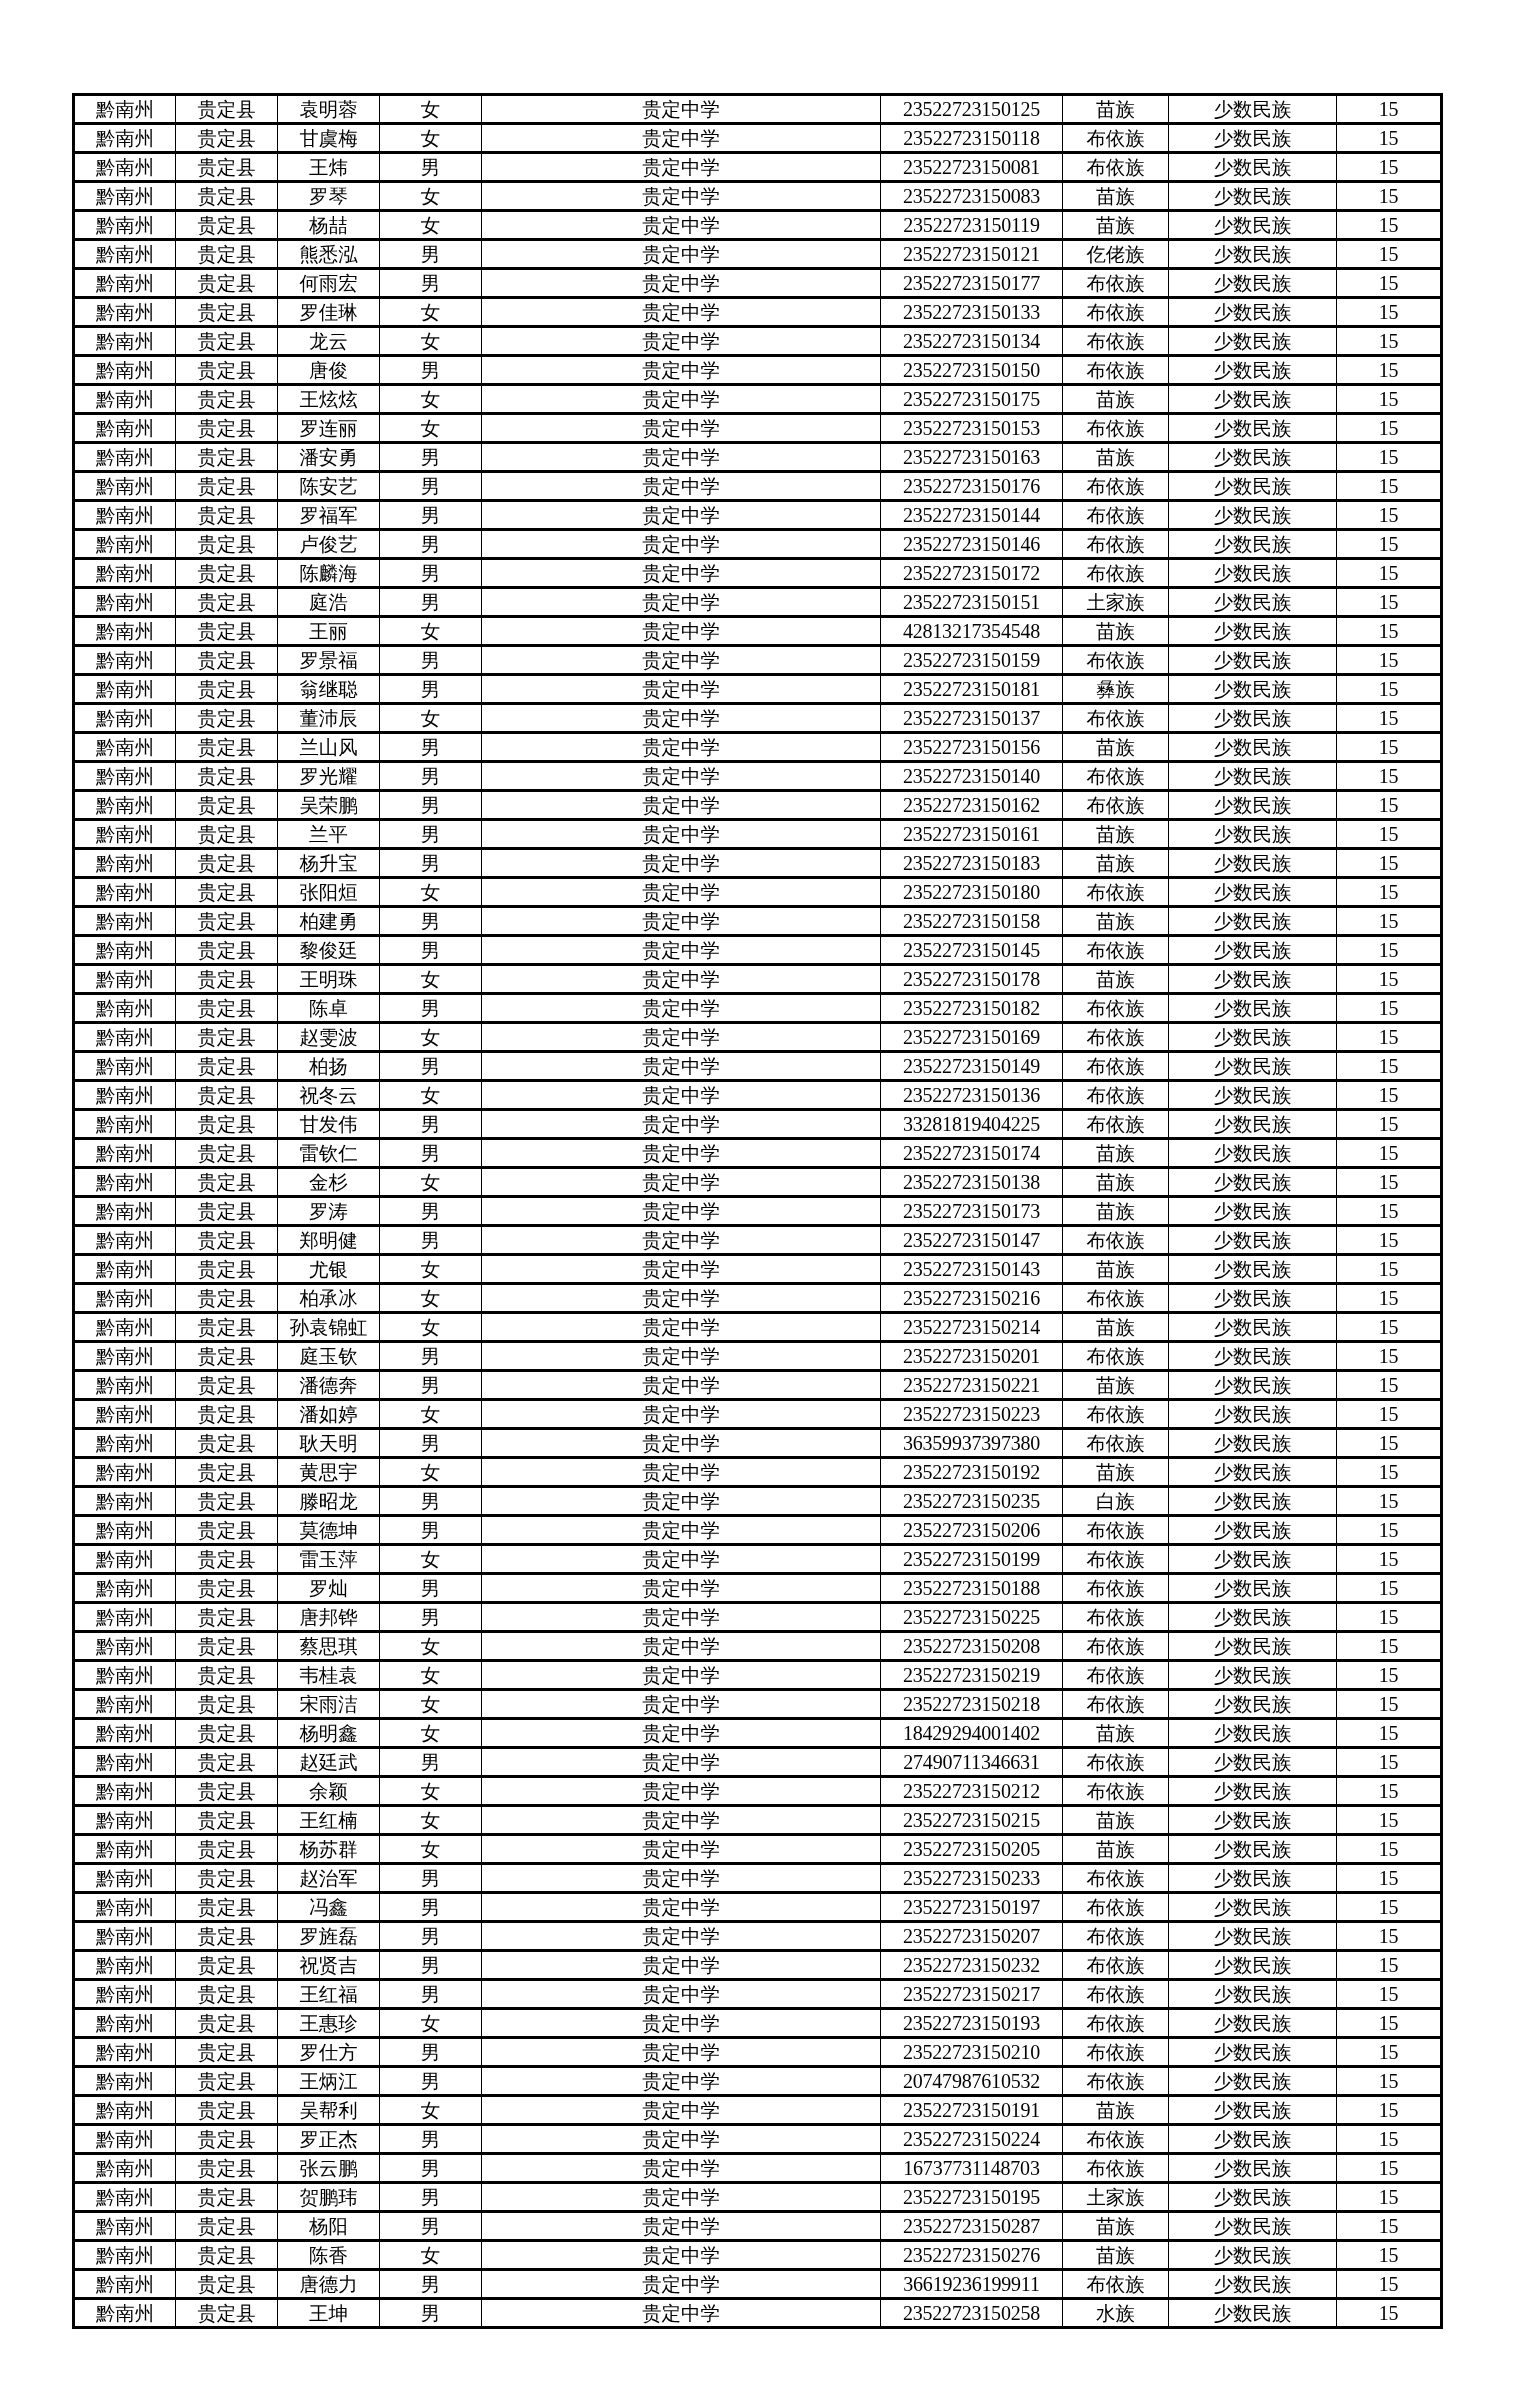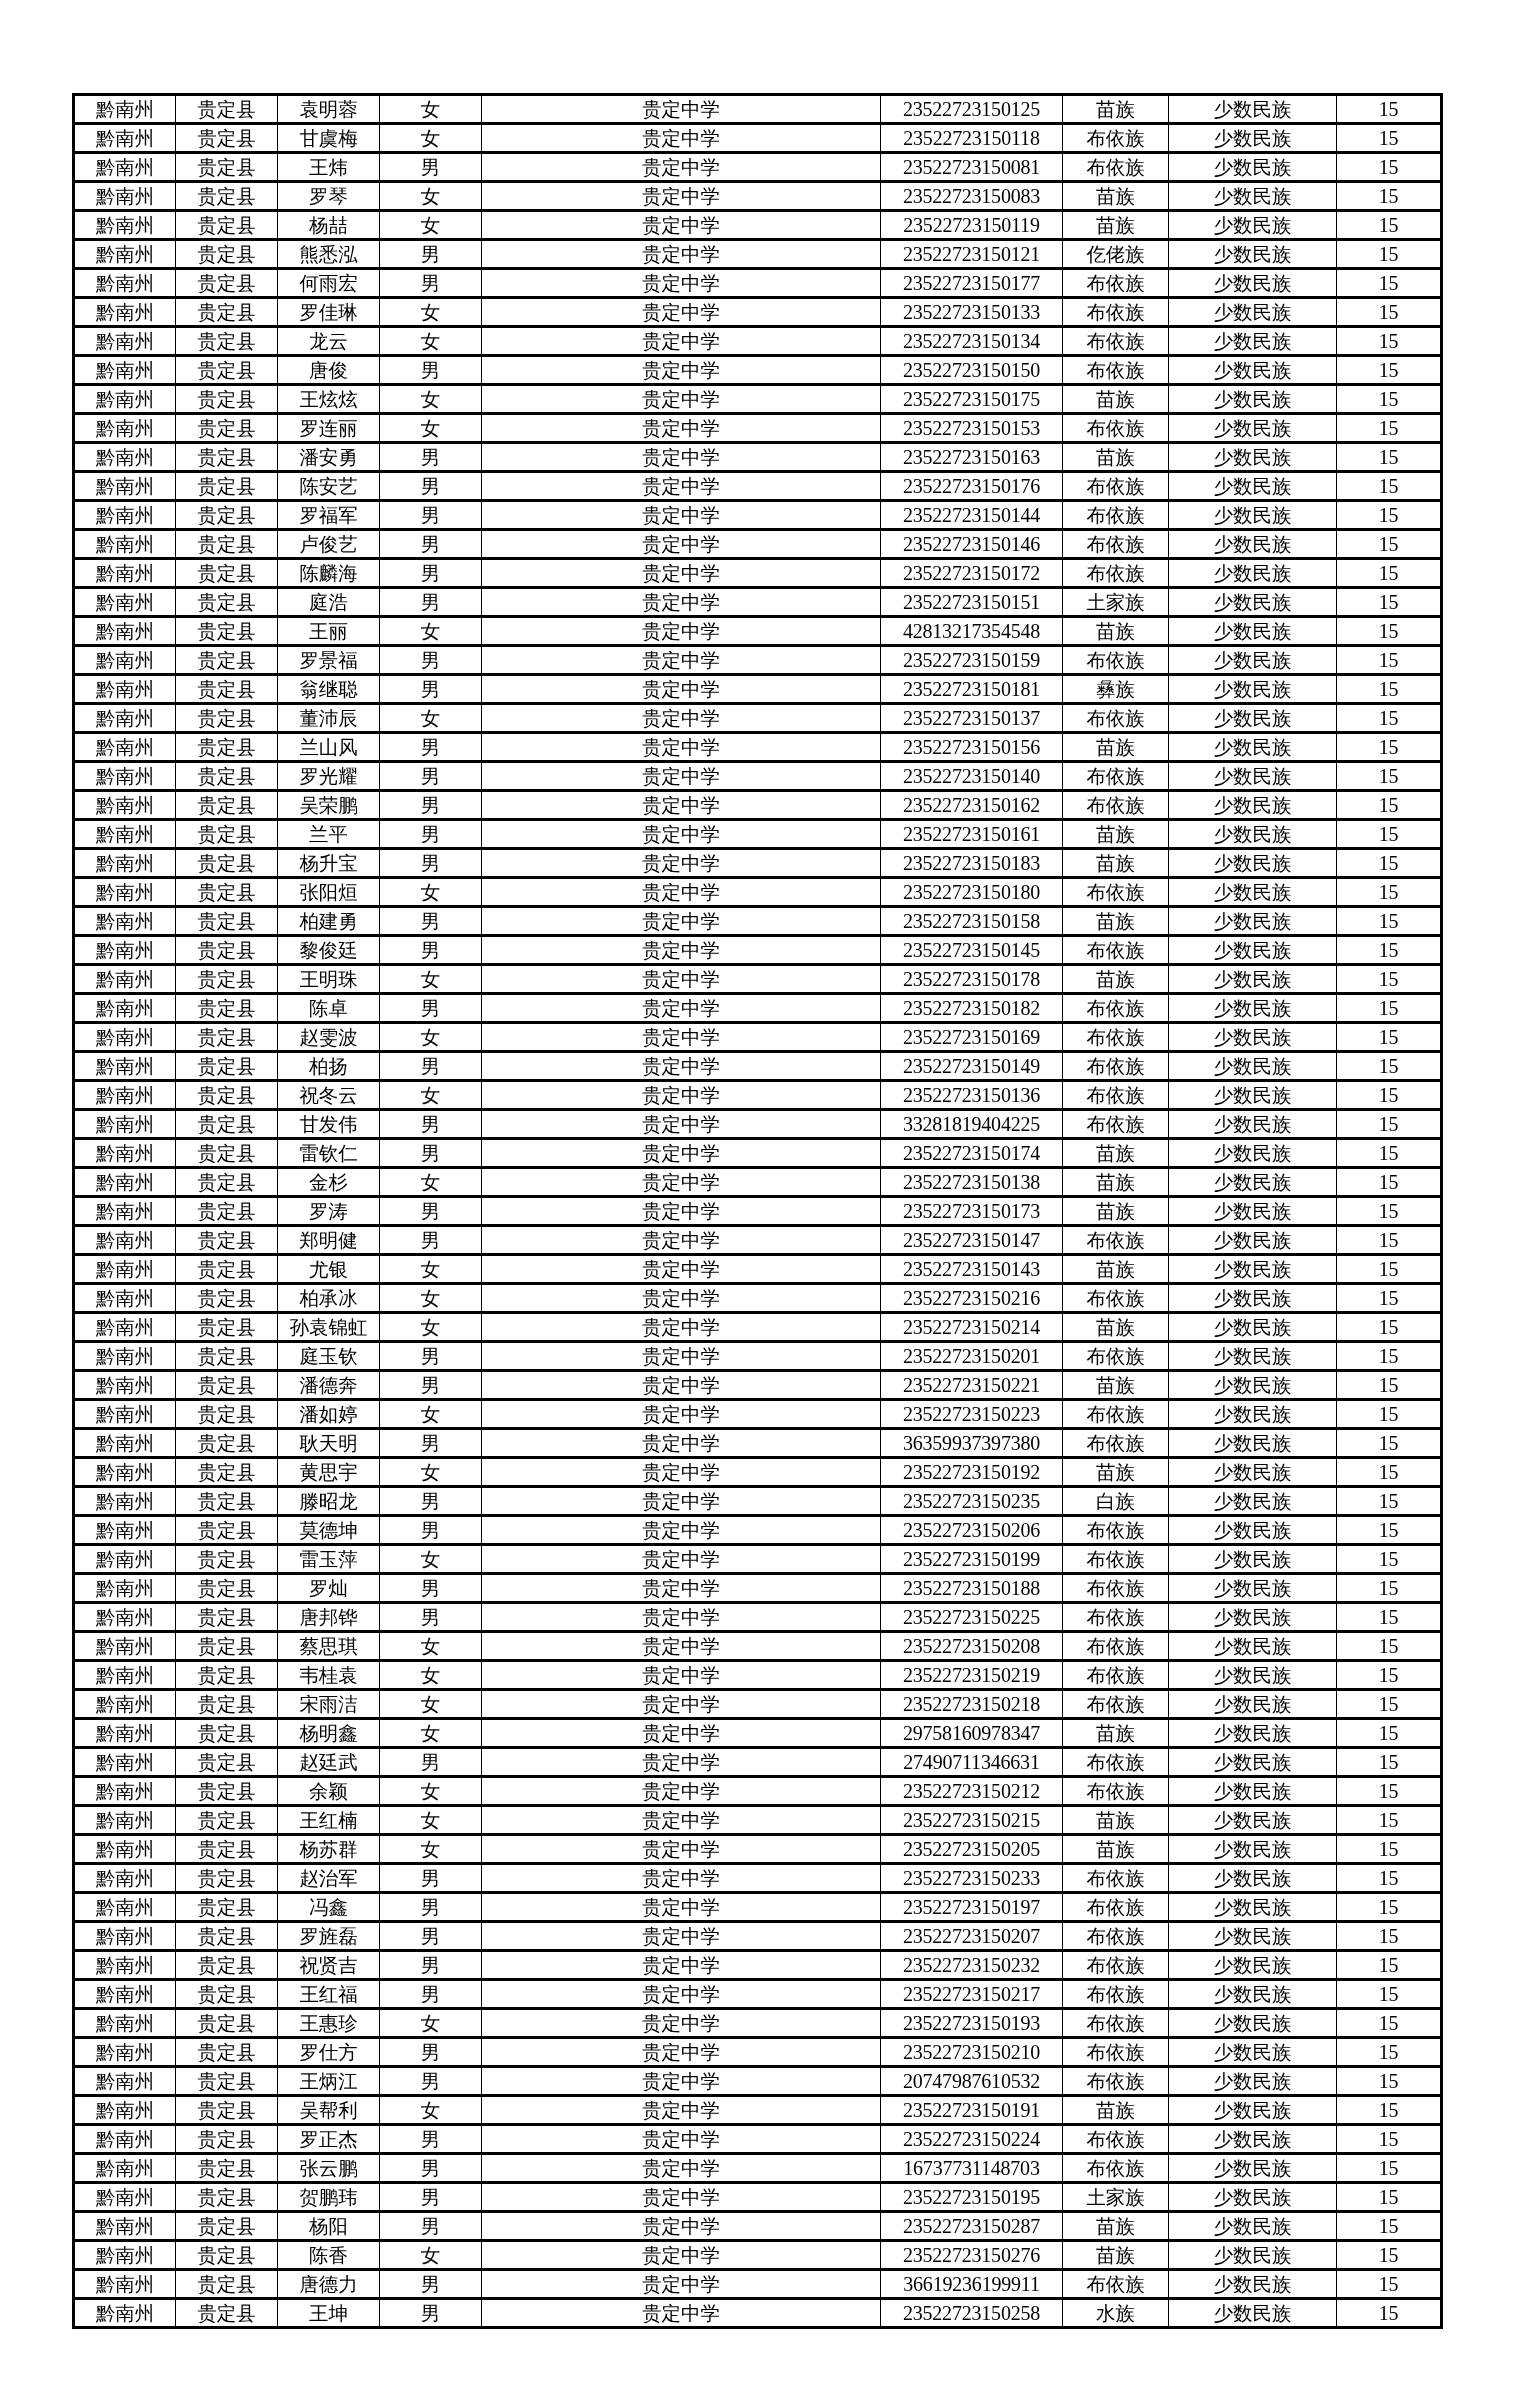--- a/index.html
+++ b/index.html
@@ -645,21 +645,21 @@
         <td class="cjk">布依族</td>
         <td class="cjk">少数民族</td>
         <td class="num">15</td>
       </tr>
       <tr>
         <td class="cjk">黔南州</td>
         <td class="cjk">贵定县</td>
         <td class="cjk">杨明鑫</td>
         <td class="cjk">女</td>
         <td class="cjk">贵定中学</td>
-        <td class="num">29758160978347</td>
+        <td class="num">18429294001402</td>
         <td class="cjk">苗族</td>
         <td class="cjk">少数民族</td>
         <td class="num">15</td>
       </tr>
       <tr>
         <td class="cjk">黔南州</td>
         <td class="cjk">贵定县</td>
         <td class="cjk">赵廷武</td>
         <td class="cjk">男</td>
         <td class="cjk">贵定中学</td>

